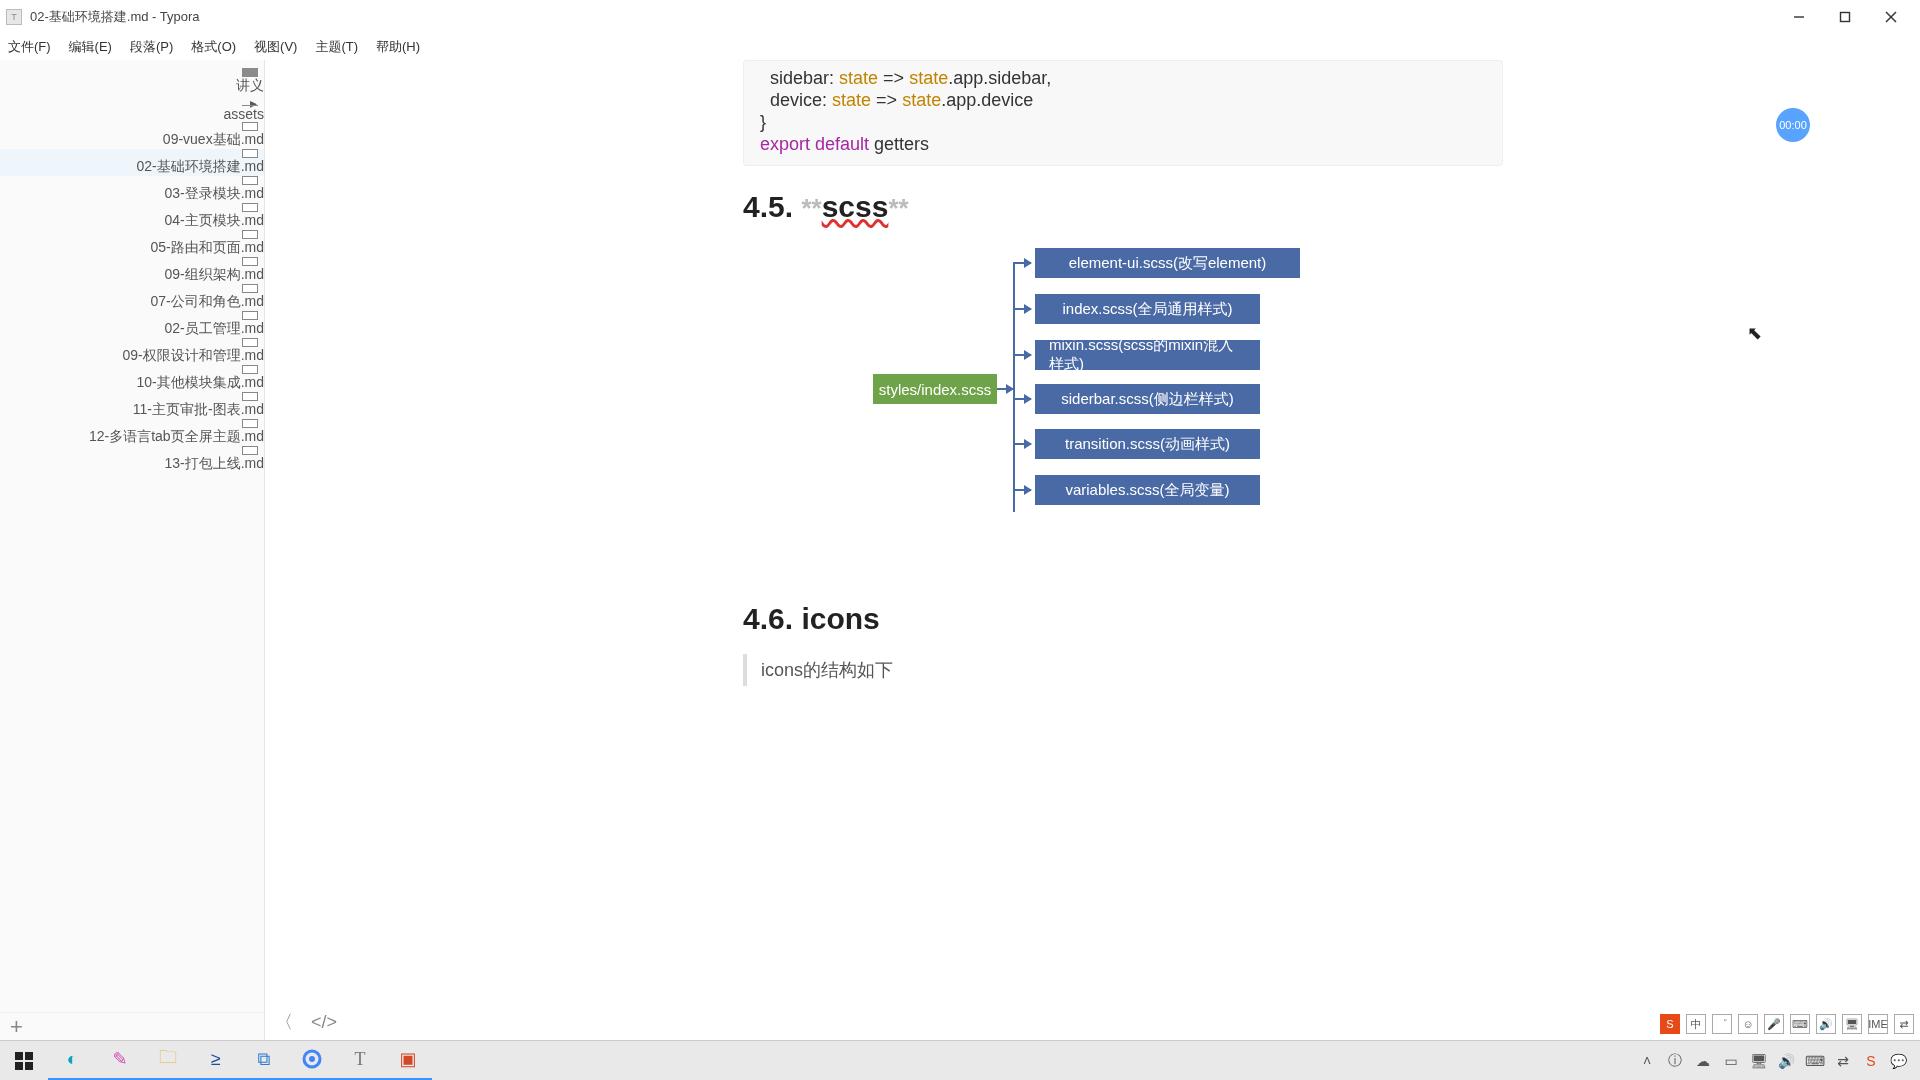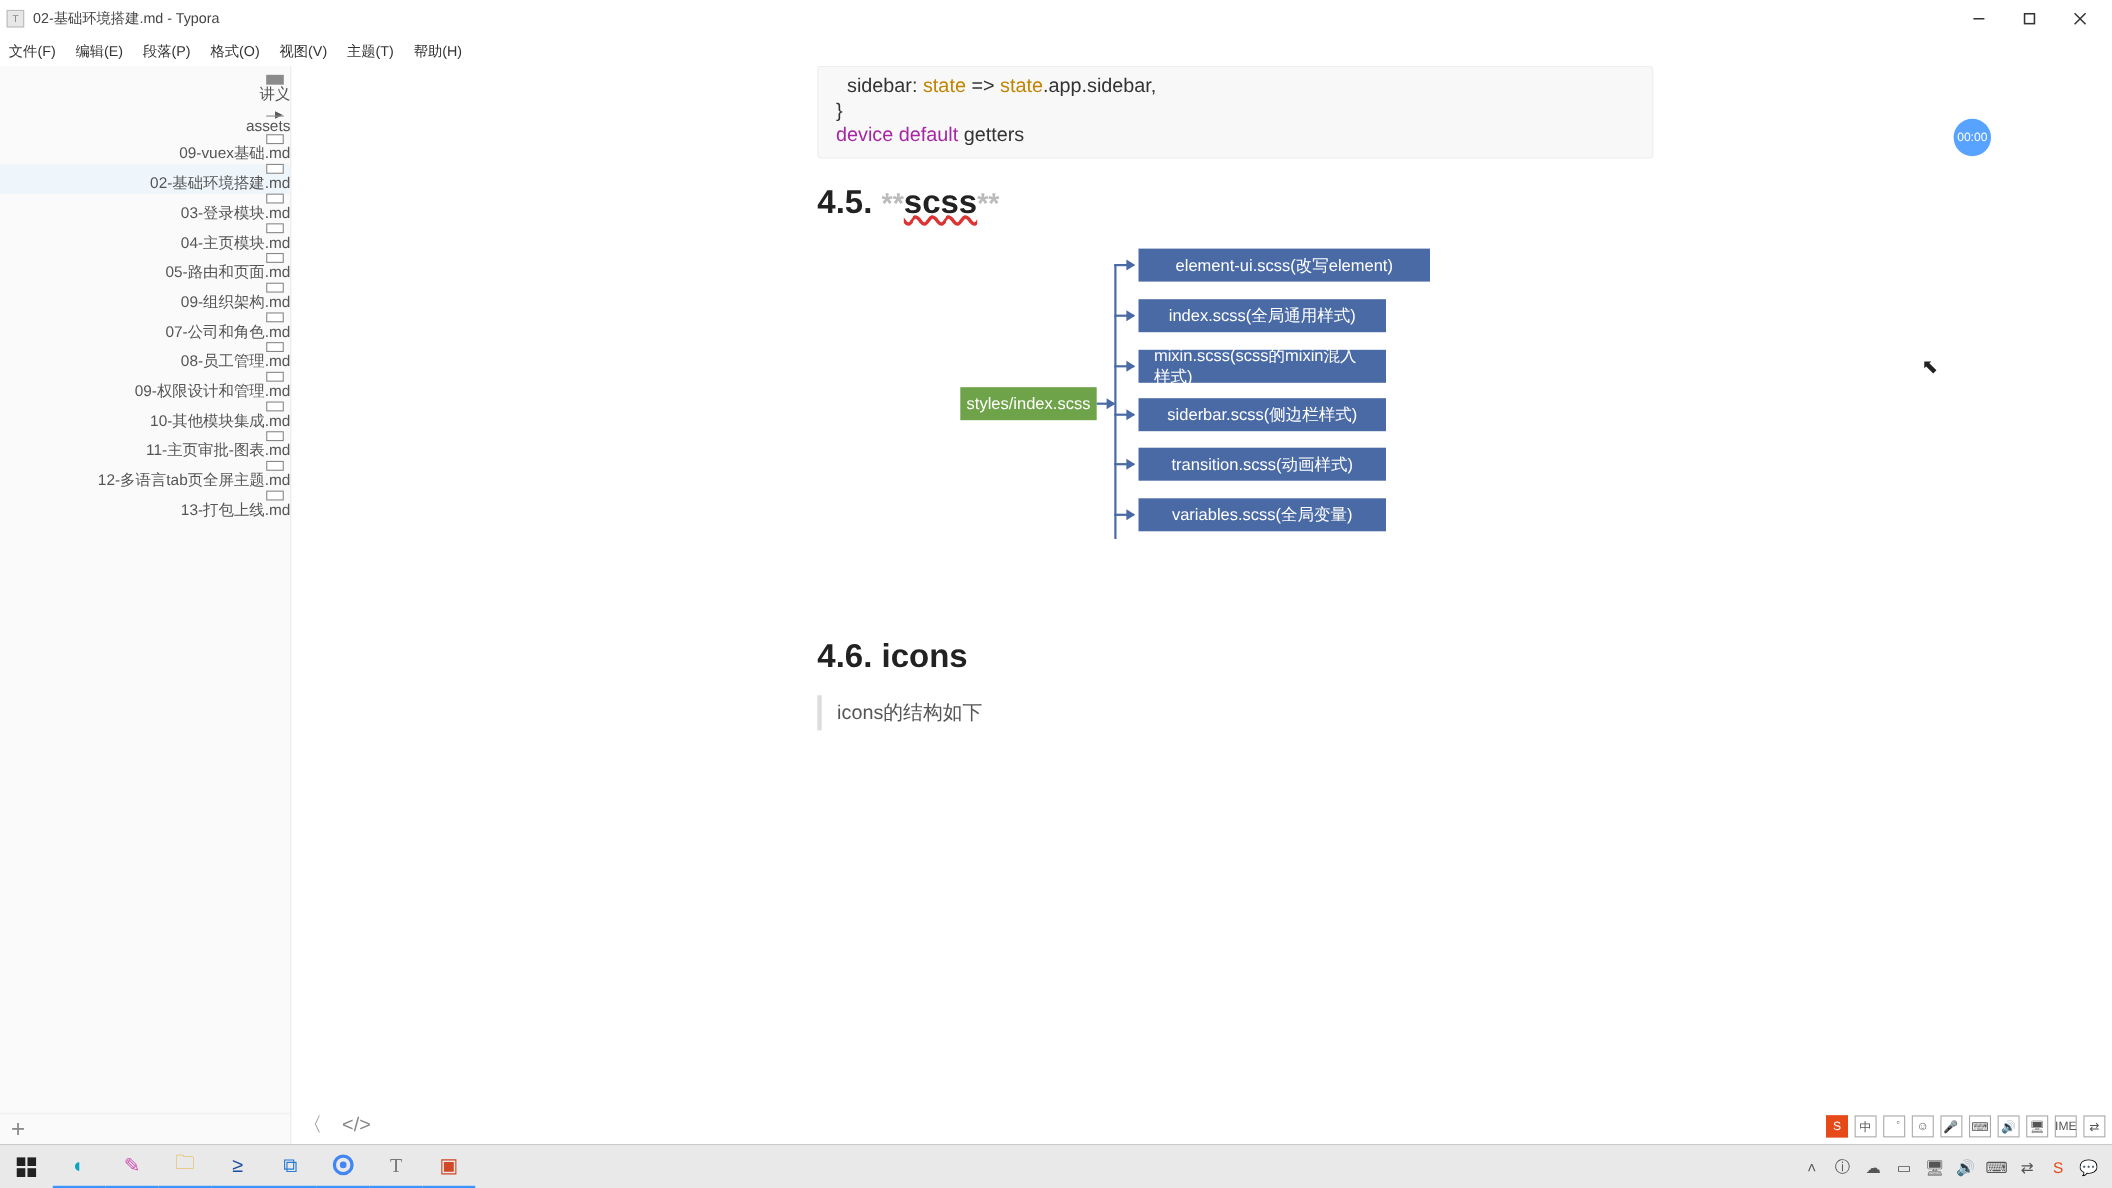--- a/index.html
+++ b/index.html
@@ -136,21 +136,21 @@
             <div class="tree-row lv2">
               <span class="fi file-ico"></span>
               <span>09-组织架构.md</span>
             </div>
             <div class="tree-row lv2">
               <span class="fi file-ico"></span>
               <span>07-公司和角色.md</span>
             </div>
             <div class="tree-row lv2">
               <span class="fi file-ico"></span>
-              <span>08-员工管理.md</span>
+              <span>02-员工管理.md</span>
             </div>
             <div class="tree-row lv2">
               <span class="fi file-ico"></span>
               <span>09-权限设计和管理.md</span>
             </div>
             <div class="tree-row lv2">
               <span class="fi file-ico"></span>
               <span>10-其他模块集成.md</span>
             </div>
             <div class="tree-row lv2">
@@ -173,22 +173,23 @@
     </div>
 
     <div class="editor">
       <div class="badge-timer">00:00</div>
       <div class="cursor-ptr">⬉</div>
 
       <div class="content">
 
         <div class="codeblock">
           <div>&nbsp;&nbsp;<span>sidebar: </span><span class="nm">state</span><span> =&gt; </span><span class="nm">state</span><span>.app.sidebar,</span></div>
+          <div>&nbsp;&nbsp;<span>device: </span><span class="nm">state</span><span> =&gt; </span><span class="nm">state</span><span>.app.device</span></div>
           <div>}</div>
-          <div><span class="kw">device</span><span class="kw"> default</span><span> getters</span></div>
+          <div><span class="kw">export</span><span class="kw"> default</span><span> getters</span></div>
         </div>
 
         <div class="h2">
           <span>4.5. </span><span class="starmark">**</span><span class="underline">scss</span><span class="starmark">**</span>
         </div>
 
 
         <div class="diagram">
           <div class="d-root">styles/index.scss</div>
           <div class="d-vline" style="left:140px;top:20px;height:250px;"></div>

